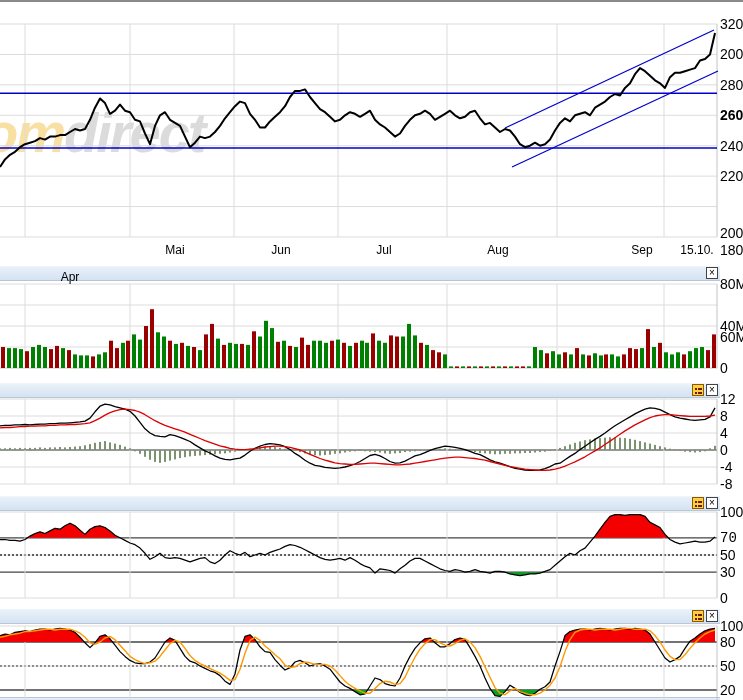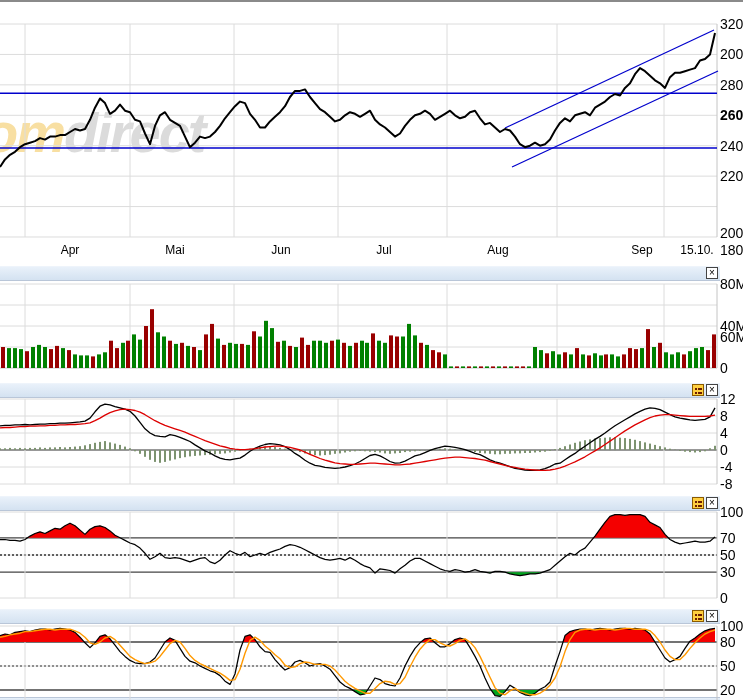--- a/index.html
+++ b/index.html
@@ -436,40 +436,40 @@
 
   <div id="labels">
       <div class="axis-label" style="top: 17px;">320</div>
       <div class="axis-label" style="top: 47.428px;">200</div>
       <div class="axis-label" style="top: 77.856px;">280</div>
       <div class="axis-label" style="top: 108.284px; font-weight: bold;">260</div>
       <div class="axis-label" style="top: 138.712px;">240</div>
       <div class="axis-label" style="top: 169.14px;">220</div>
       <div class="axis-label" style="top: 215px; margin-top: 11px;">200</div>
       <div class="axis-label" style="top: 243px; text-align: center;">180</div>
-      <div class="x-label" style="left: 70px;">Apr</div>
+      <div class="x-label" style="left: 70px; margin-top: 27px;">Apr</div>
       <div class="x-label" style="left: 175px;">Mai</div>
       <div class="x-label" style="left: 281px; text-align: right;">Jun</div>
       <div class="x-label" style="left: 384px; text-align: right;">Jul</div>
       <div class="x-label" style="left: 498px;">Aug</div>
       <div class="x-label" style="left: 642px;">Sep</div>
       <div class="x-label" style="left: 697px;">15.10.</div>
       <div class="axis-label" style="top: 277px;">80M</div>
       <div class="axis-label" style="top: 298px; margin-top: 32px;">60M</div>
       <div class="axis-label" style="top: 319px;">40M</div>
       <div class="axis-label" style="top: 340px; margin-left: 34px;">20M</div>
       <div class="axis-label" style="top: 361px;">0</div>
       <div class="axis-label" style="top: 392px;">12</div>
       <div class="axis-label" style="top: 409px;">8</div>
       <div class="axis-label" style="top: 426px;">4</div>
       <div class="axis-label" style="top: 443px;">0</div>
       <div class="axis-label" style="top: 460px;">-4</div>
       <div class="axis-label" style="top: 477px;">-8</div>
       <div class="axis-label" style="top: 505px;">100</div>
-      <div class="axis-label" style="top: 530.8px;">70</div>
+      <div class="axis-label" style="top: 530.8px; font-family: Liberation Mono, monospace;">70</div>
       <div class="axis-label" style="top: 548px;">50</div>
       <div class="axis-label" style="top: 565.2px;">30</div>
       <div class="axis-label" style="top: 591px;">0</div>
       <div class="axis-label" style="top: 619px;">100</div>
       <div class="axis-label" style="top: 635px;">80</div>
       <div class="axis-label" style="top: 659px;">50</div>
       <div class="axis-label" style="top: 683px;">20</div>
     </div>
 
   <div id="bottom-strip"></div>

